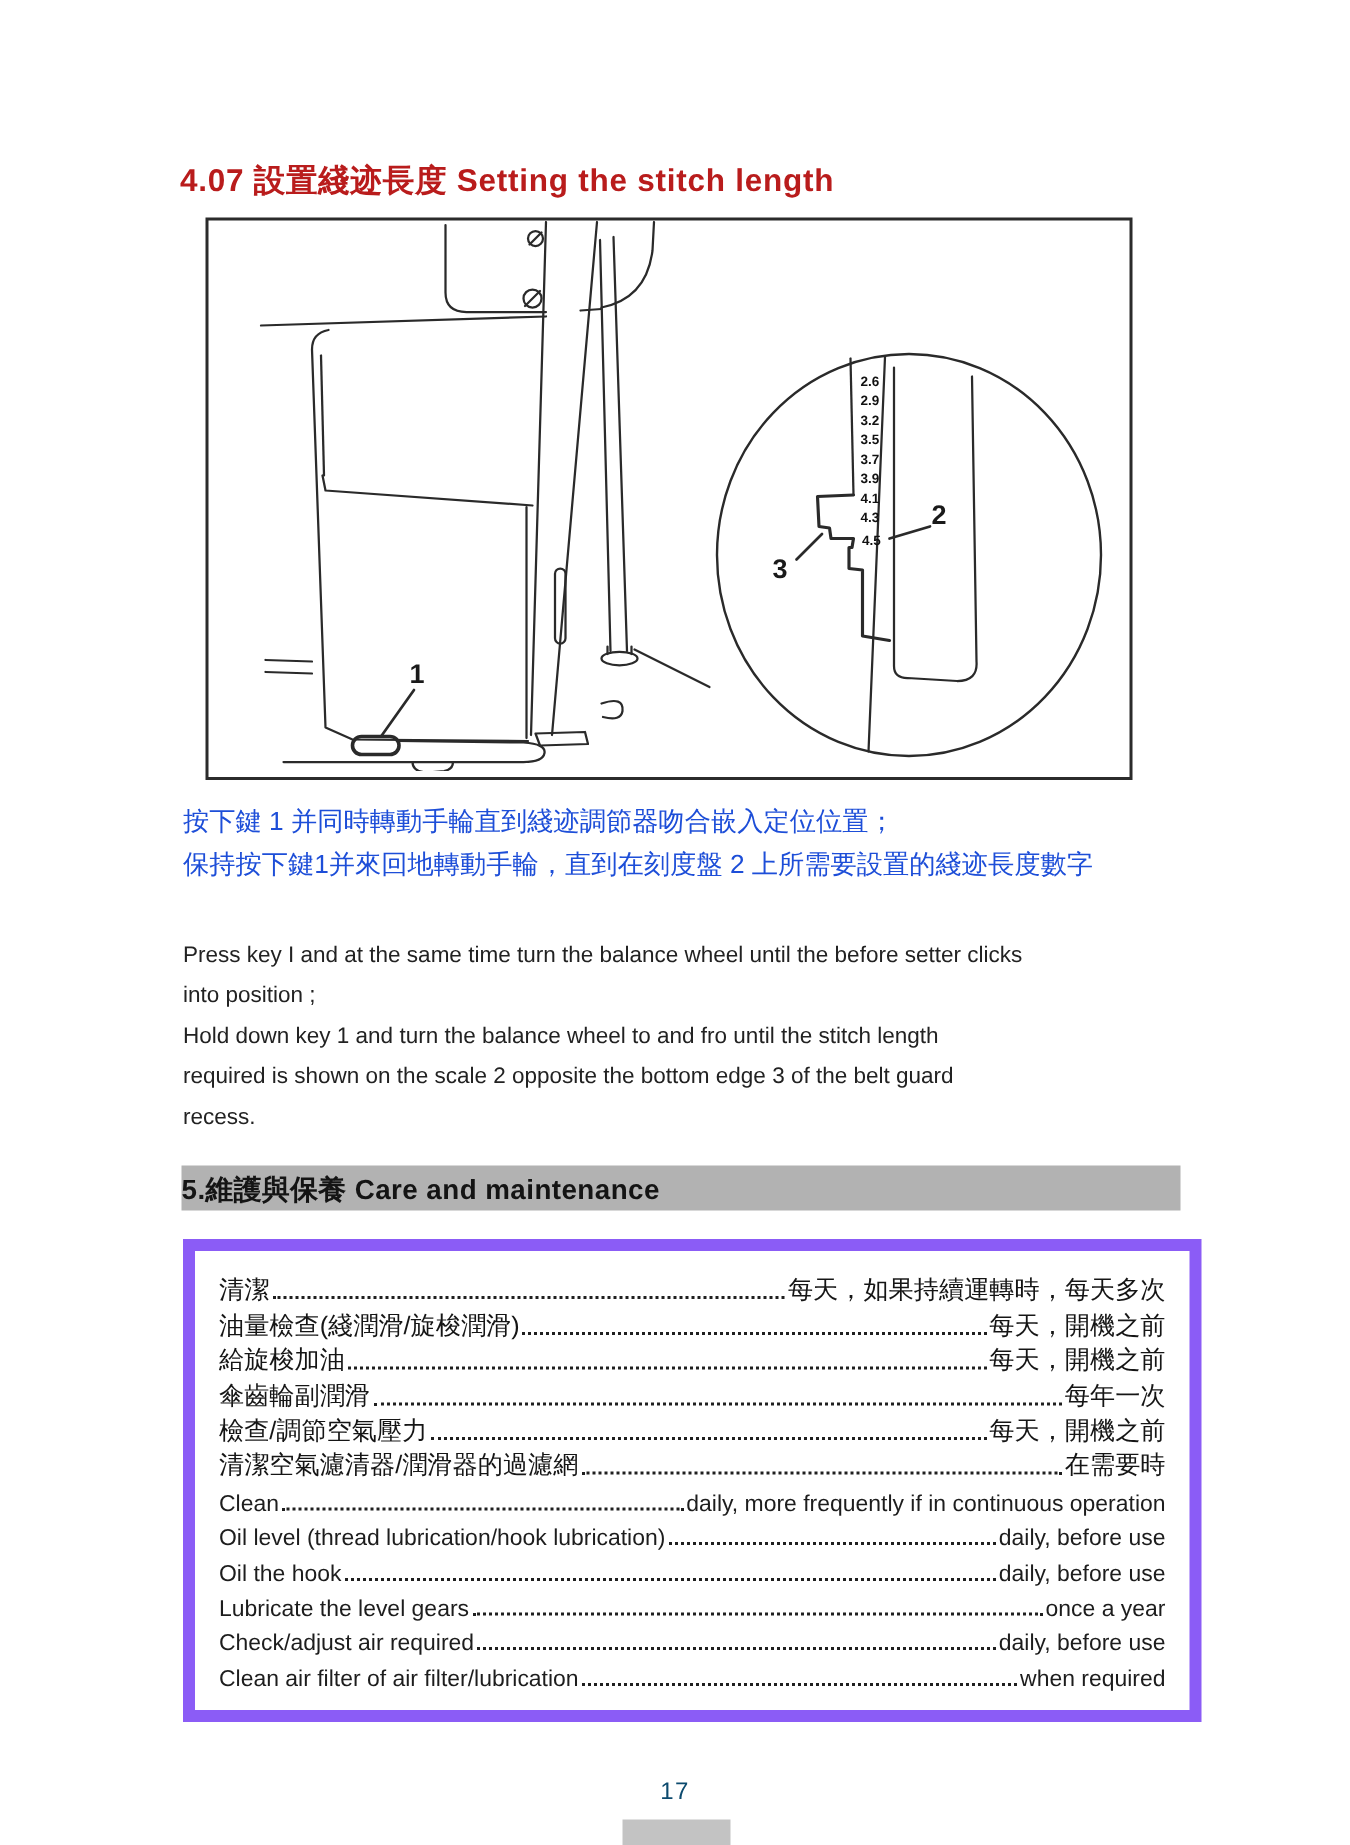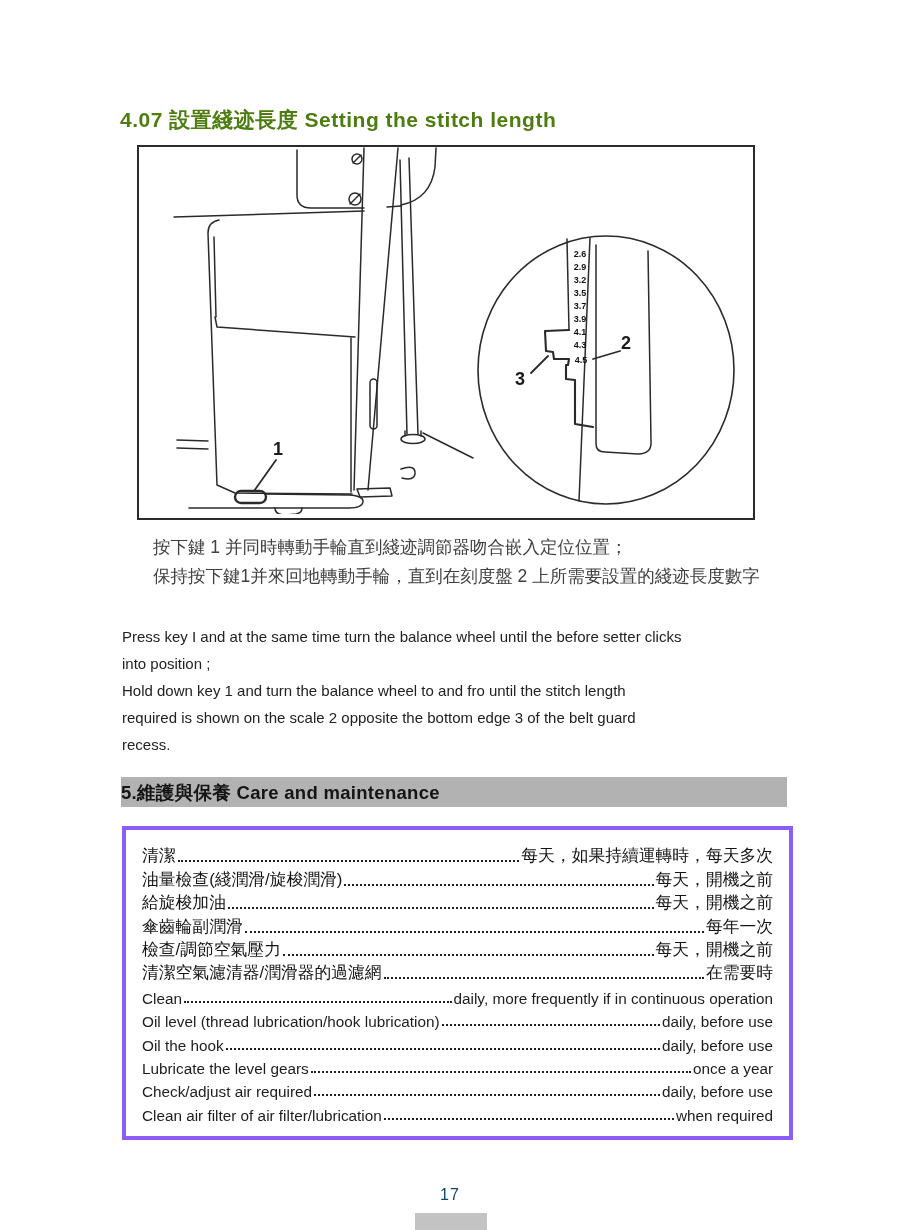--- a/index.html
+++ b/index.html
@@ -8,50 +8,50 @@
     background:#ffffff;
     font-family:"Liberation Sans","DejaVu Sans",sans-serif;
     color:#1a1a1a;
     position:relative;
     overflow:hidden;
   }
   .page{position:absolute;left:0;top:0;width:900px;height:1230px;}
 
   .heading{
     position:absolute;left:120px;top:106px;width:680px;
-    font-size:21px;font-weight:bold;letter-spacing:.5px;color:#4d7c0f;
+    font-size:21px;font-weight:bold;letter-spacing:.5px;color:#b91c1c;
   }
 
   .figure-box{
     position:absolute;left:137px;top:145px;width:614px;height:371px;
     border:2px solid #2b2b2b;background:#fff;
   }
   .figure-box svg{position:absolute;left:0;top:0;}
 
   .zh-para{
     position:absolute;left:122px;top:533px;width:680px;
-    font-size:17.5px;line-height:28.5px;color:#404040;margin-left:31px;
+    font-size:17.5px;line-height:28.5px;color:#1d4ed8;
   }
   .en-para{
     position:absolute;left:122px;top:623px;width:660px;
     font-size:15px;line-height:27px;color:#222;
   }
 
   .care-bar{
     position:absolute;left:121px;top:777px;width:666px;height:30px;
     background:#b2b2b2;
     display:flex;align-items:center;
   }
   .care-bar .bar-text{
     font-size:18.5px;font-weight:bold;color:#141414;letter-spacing:.3px;
   }
 
   .care-table{
     position:absolute;left:122px;top:826px;width:631px;height:277px;
-    border:4px solid #8b5cf6;background:#fff;
+    border:8px solid #8b5cf6;background:#fff;
     padding:14px 16px 15px 16px;
   }
   .trow{display:flex;align-items:flex-end;height:23.4px;white-space:nowrap;}
   .trow .leader{flex:1;border-bottom:2.2px dotted #1f1f1f;margin:0 2px 5px 2px;min-width:12px;}
   .trow.zh{font-size:16.8px;color:#151515;}
   .trow.en{font-size:15.3px;color:#1d1d1d;}
   .trow .task{flex:0 0 auto;}
   .trow .freq{flex:0 0 auto;}
 
   .page-num{

